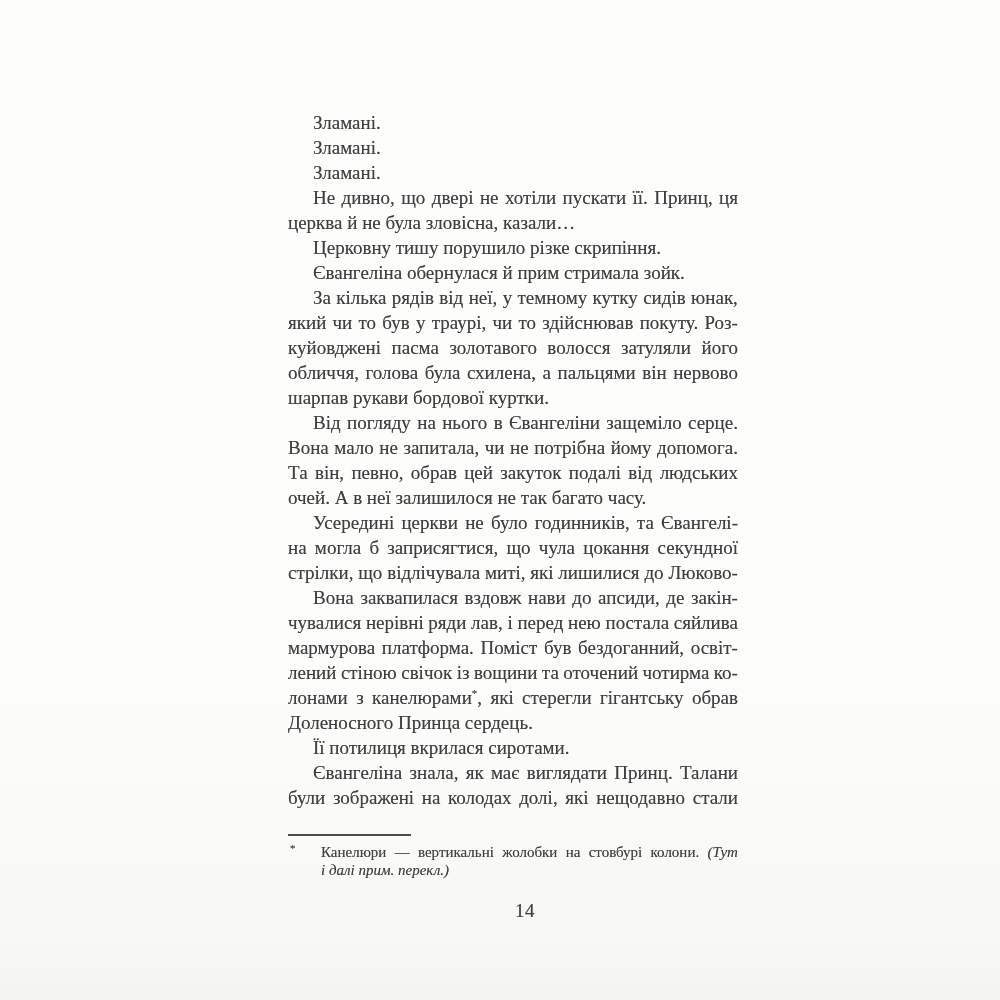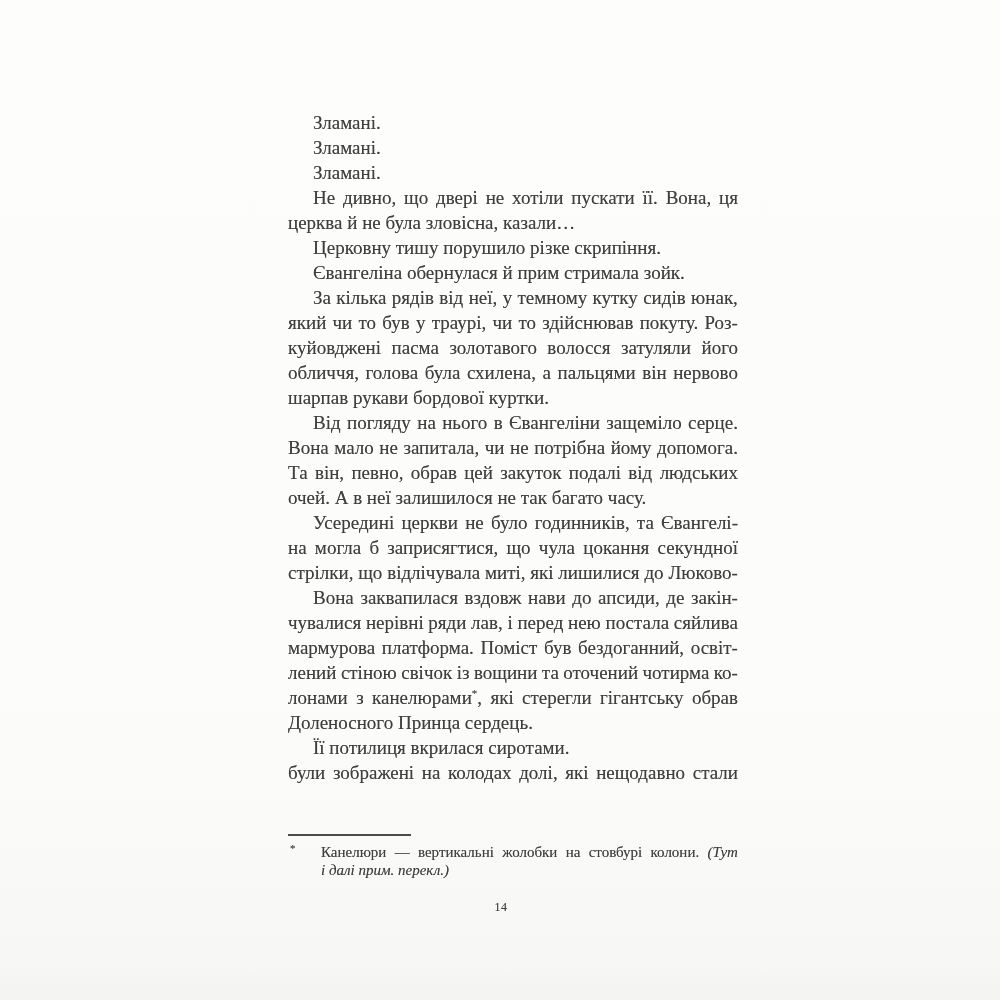--- a/index.html
+++ b/index.html
@@ -40,43 +40,43 @@
   .fn-marker {
     position:absolute; left:2px; top:-1px;
     font-size:11px;
   }
   .fn-line { margin-left:33px; line-height:18px; }
   .fn-line.just { display:flex; justify-content:space-between; }
   .fn-line.endline { white-space:pre-wrap; }
   .it { font-style:italic; }
 
   .page-number {
-    position:absolute; left:276px; top:900px; width:450px;
-    text-align:center; font-size:12px; letter-spacing:0.5px;
+    position:absolute; left:300px; top:900px; width:450px;
+    text-align:center; font-size:19px; letter-spacing:0.5px;
   }
 </style>
 </head>
 <body>
 
 <div class="scan-page">
 
   <div class="body-text">
       <div class="line indent endline"><span>Зламані.</span></div>
       <div class="line indent endline"><span>Зламані.</span></div>
       <div class="line indent endline"><span>Зламані.</span></div>
       <div class="line indent just">
         <span>Не</span>
         <span>дивно,</span>
         <span>що</span>
         <span>двері</span>
         <span>не</span>
         <span>хотіли</span>
         <span>пускати</span>
         <span>її.</span>
-        <span>Вона,</span>
+        <span>Принц,</span>
         <span>ця</span>
       </div>
       <div class="line endline"><span>церква й не була зловісна, казали…</span></div>
       <div class="line indent endline"><span>Церковну тишу порушило різке скрипіння.</span></div>
       <div class="line indent endline"><span>Євангеліна обернулася й прим стримала зойк.</span></div>
       <div class="line indent just">
         <span>За</span>
         <span>кілька</span>
         <span>рядів</span>
         <span>від</span>
@@ -225,20 +225,29 @@
         <span>лонами</span>
         <span>з</span>
         <span>канелюрами<sup>*</sup>,</span>
         <span>які</span>
         <span>стерегли</span>
         <span>гігантську</span>
         <span>обрав</span>
       </div>
       <div class="line endline"><span>Доленосного Принца сердець.</span></div>
       <div class="line indent endline"><span>Її потилиця вкрилася сиротами.</span></div>
+      <div class="line indent just">
+        <span>Євангеліна</span>
+        <span>знала,</span>
+        <span>як</span>
+        <span>має</span>
+        <span>виглядати</span>
+        <span>Принц.</span>
+        <span>Талани</span>
+      </div>
       <div class="line just">
         <span>були</span>
         <span>зображені</span>
         <span>на</span>
         <span>колодах</span>
         <span>долі,</span>
         <span>які</span>
         <span>нещодавно</span>
         <span>стали</span>
       </div>

